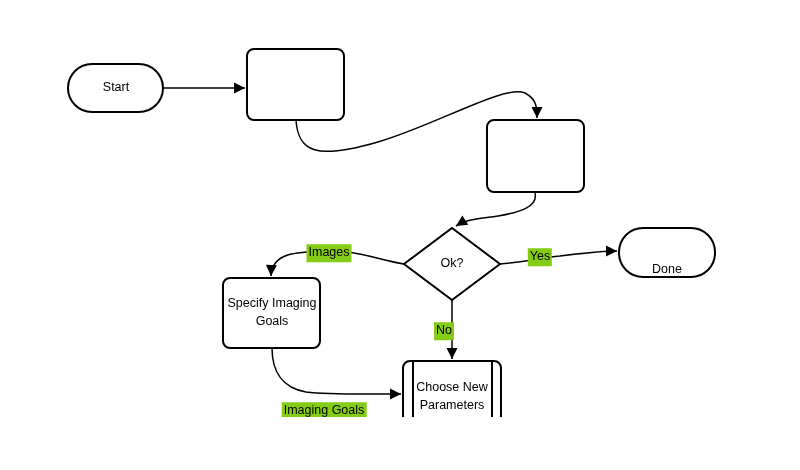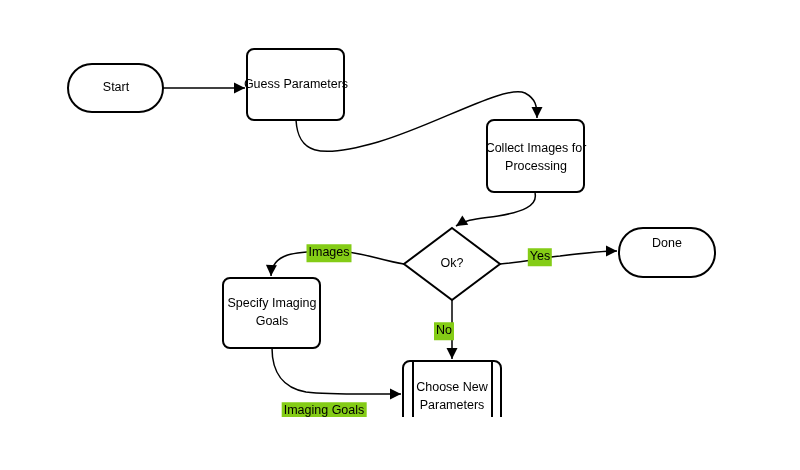--- a/index.html
+++ b/index.html
@@ -63,25 +63,22 @@
       <path d="M296 120 C298 152, 316 160, 378 142 C436 125, 505 84, 525 93 C536 99, 537 106, 537 118" marker-end="url(#arrow)"></path>
       <path d="M535 193 C538 206, 522 212, 498 216 C478 219, 467 219, 456 226" marker-end="url(#arrow)"></path>
       <path d="M500 264 C524 262, 540 258, 560 256 C584 253, 600 251, 617 251" marker-end="url(#arrow)"></path>
       <path d="M404 264 C382 261, 356 250, 334 251 C302 252, 272 250, 271 276" marker-end="url(#arrow)"></path>
       <path d="M452 300 L452 359" marker-end="url(#arrow)"></path>
       <path d="M272 348 C272 372, 283 388, 306 392 C330 395, 362 394, 401 394" marker-end="url(#arrow)"></path>
     </g>
   </svg>
 
   <div class="label" style="left:116px; top:88px">Start</div>
-  <div class="label" style="left:296px; top:85px">Guess Parameters</div>
-  <div class="label" style="left:536px; top:157px">Collect Images for
-Processing</div>
   <div class="label" style="left:452px; top:264px">Ok?</div>
-  <div class="label" style="left:667px; top:244px">Done</div>
+  <div class="label" style="left:667px; top:270px">Done</div>
   <div class="label" style="left:452px; top:396px">Choose New
 Parameters</div>
   <div class="label" style="left:272px; top:312px">Specify Imaging
 Goals</div>
 
   <div class="label edge-label" style="left:540px; top:257px">Yes</div>
   <div class="label edge-label" style="left:329px; top:253px">Images</div>
   <div class="label edge-label" style="left:444px; top:331px">No</div>
   <div class="label edge-label" style="left:324px; top:411px">Imaging Goals</div>
 

